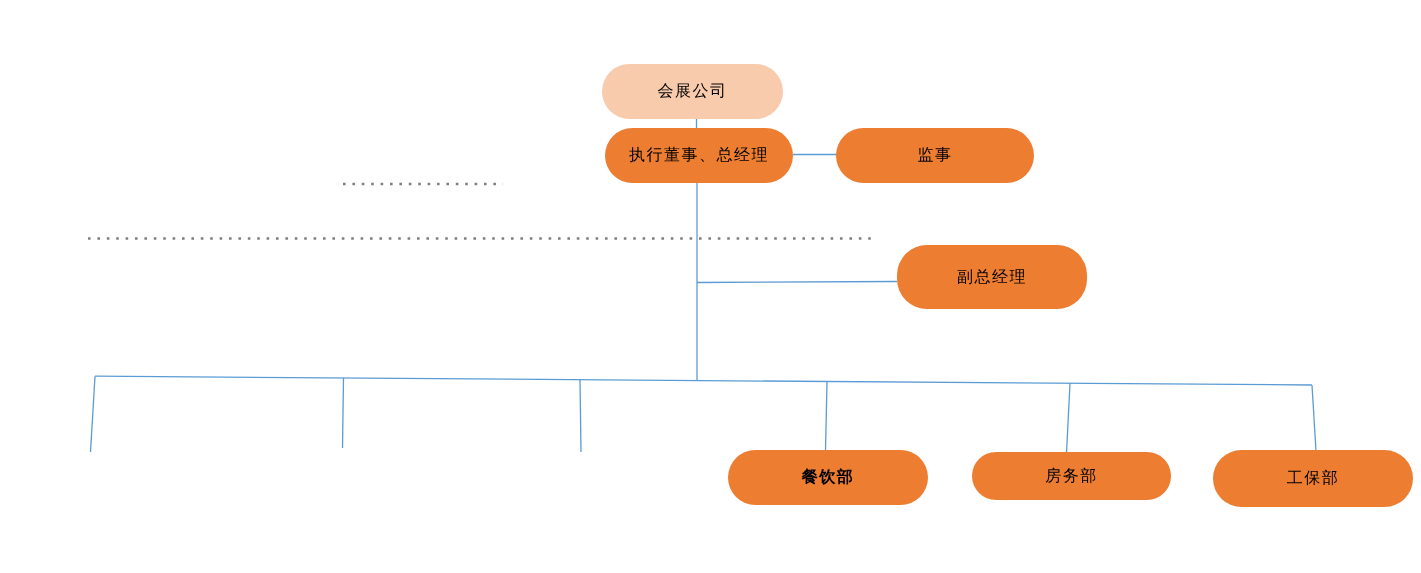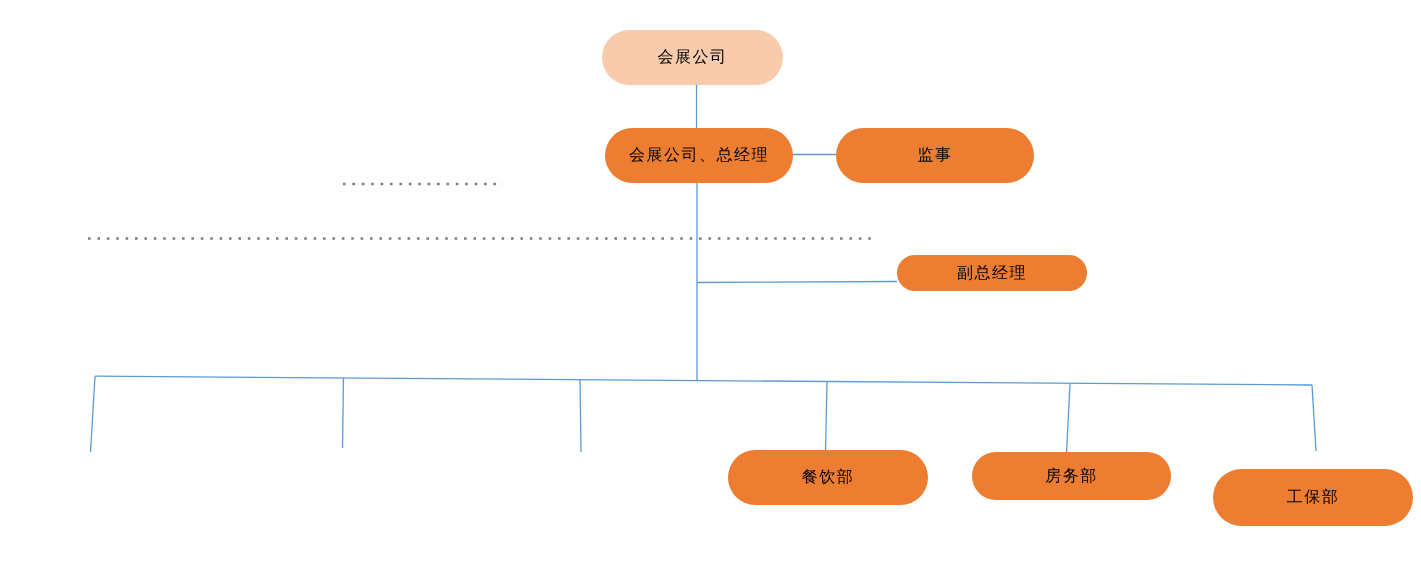--- a/index.html
+++ b/index.html
@@ -36,33 +36,33 @@
     display: flex;
     align-items: center;
     justify-content: center;
     border-radius: 30px;
     background: var(--node-fill, #ED7D31);
     color: var(--text, #000);
     font-size: 16px;
     letter-spacing: 1.5px;
     white-space: nowrap;
   }
-  .node.root { background: var(--root-fill, #F8CBAD); }
+  .node.root { background: var(--root-fill, #F8CBAD); margin-top: 34px; }
 
   
   .n-root       { left: 602px;  top: 30px;  width: 181px; height: 55px; }
   .n-exec       { left: 605px;  top: 128px; width: 188px; height: 55px; }
   .n-supervisor { left: 836px;  top: 128px; width: 198px; height: 55px; }
-  .n-deputy     { left: 897px;  top: 255px; width: 190px; height: 36px; font-family: Liberation Serif, serif; }
+  .n-deputy     { left: 897px;  top: 245px; width: 190px; height: 64px; font-family: Liberation Serif, serif; }
   .n-d0 { left: 5px;    top: 452px; width: 200px; height: 56px; }
   .n-d1 { left: 247px;  top: 447px; width: 200px; height: 57px; }
   .n-d2 { left: 489px;  top: 451px; width: 199px; height: 55px; }
-  .n-d3 { left: 728px;  top: 450px; width: 200px; height: 55px; }
+  .n-d3 { left: 728px;  top: 450px; width: 200px; height: 55px; font-weight: bold; }
   .n-d4 { left: 972px;  top: 452px; width: 199px; height: 48px; }
-  .n-d5 { left: 1213px; top: 469px; width: 200px; height: 57px; }
+  .n-d5 { left: 1213px; top: 450px; width: 200px; height: 57px; }
 </style>
 </head>
 <body>
 
 <div class="canvas">
 
   <svg class="connectors" viewBox="0 0 1421 573" xmlns="http://www.w3.org/2000/svg">
 
     <line class="dots" x1="343" y1="184" x2="503" y2="184"></line>
     <line class="dots" x1="88" y1="238.5" x2="876" y2="238.5"></line>
@@ -80,21 +80,21 @@
     <line class="conn" x1="95" y1="376.2" x2="90.5" y2="452"></line>
     <line class="conn" x1="343.5" y1="378" x2="342.5" y2="448"></line>
     <line class="conn" x1="580" y1="379.7" x2="581" y2="452"></line>
     <line class="conn" x1="827" y1="381.5" x2="825.5" y2="451"></line>
     <line class="conn" x1="1070" y1="383.3" x2="1066.5" y2="453"></line>
     <line class="conn" x1="1312" y1="385" x2="1316" y2="451"></line>
   </svg>
 
   <div class="node root n-root">会展公司</div>
 
-  <div class="node n-exec">会展公司、总经理</div>
+  <div class="node n-exec">执行董事、总经理</div>
 
   <div class="node n-supervisor">监事</div>
 
   <div class="node n-deputy">副总经理</div>
 
   <div class="node n-d3">餐饮部</div>
   <div class="node n-d4">房务部</div>
   <div class="node n-d5">工保部</div>
 
 </div>

